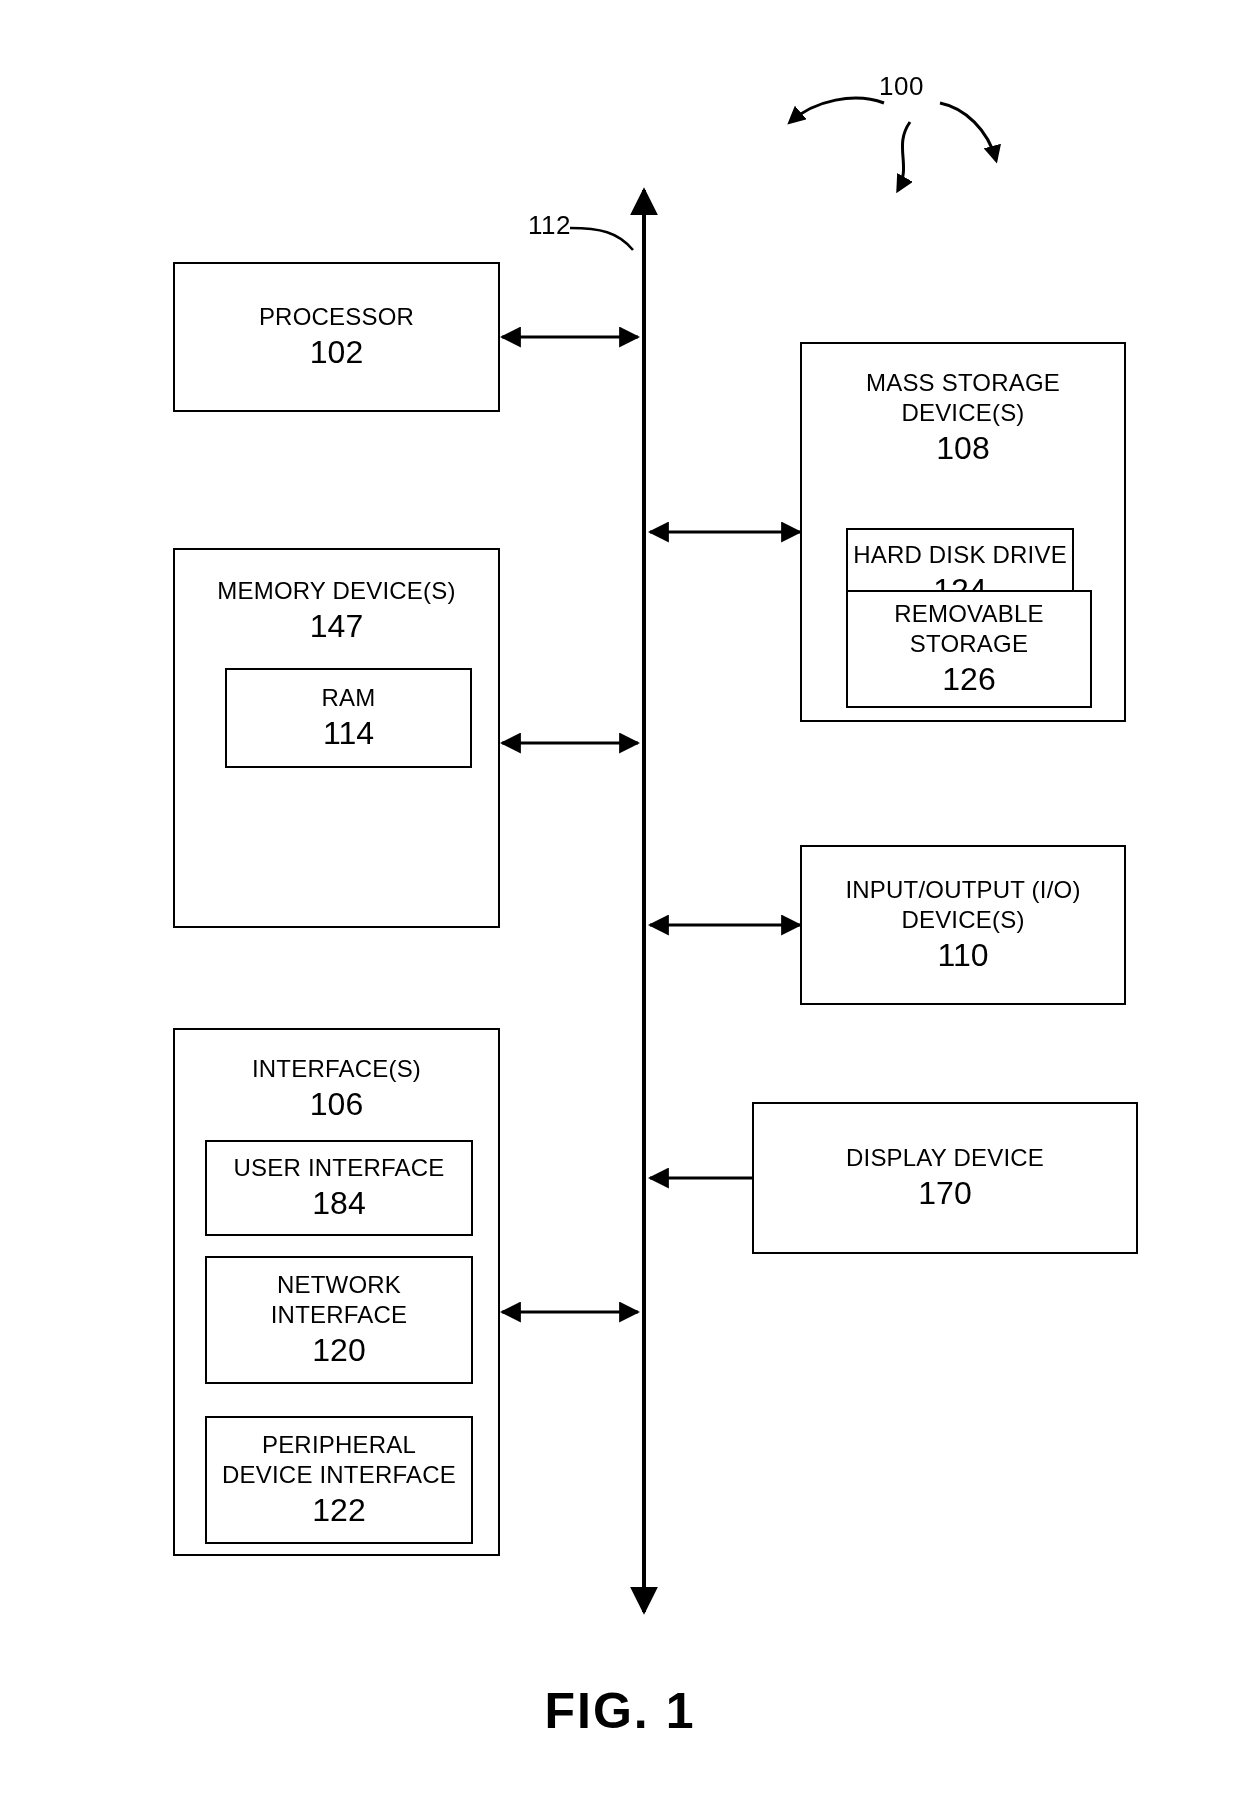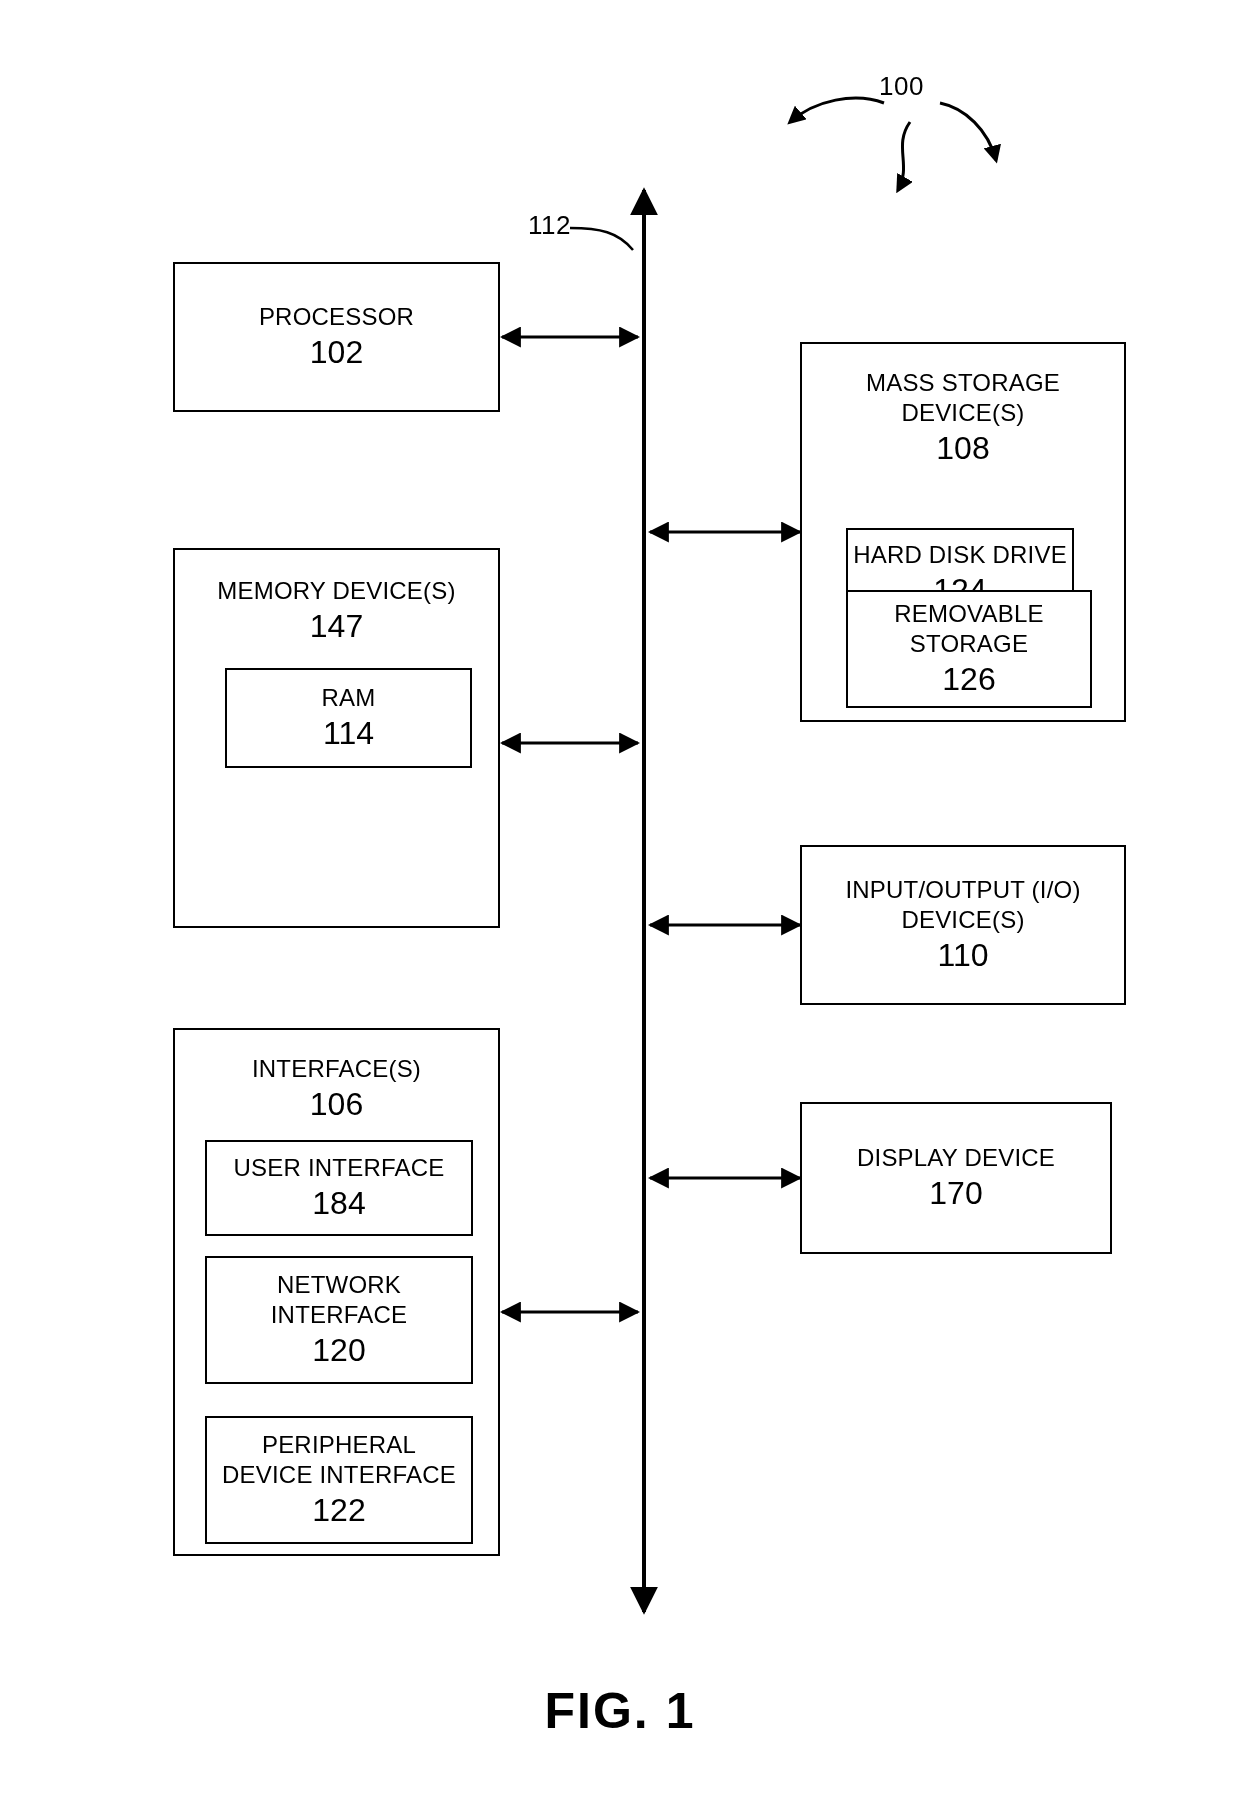--- a/index.html
+++ b/index.html
@@ -179,20 +179,20 @@
       <div class="box-num">126</div>
     </div>
   </div>
 
   <div class="box center-v" style="left:800px; top:845px; width:326px; height:160px;">
     <div class="box-title">INPUT/OUTPUT (I/O)
 DEVICE(S)</div>
     <div class="box-num">110</div>
   </div>
 
-  <div class="box center-v" style="left:800px; top:1102px; width:312px; height:152px;">
+  <div class="box center-v" style="left:752px; top:1102px; width:386px; height:152px;">
     <div class="box-title">DISPLAY DEVICE</div>
     <div class="box-num">170</div>
   </div>
 
   <div class="fig-caption" style="top:1682px;">FIG. 1</div>
 
 </div>
 
 </body></html>

